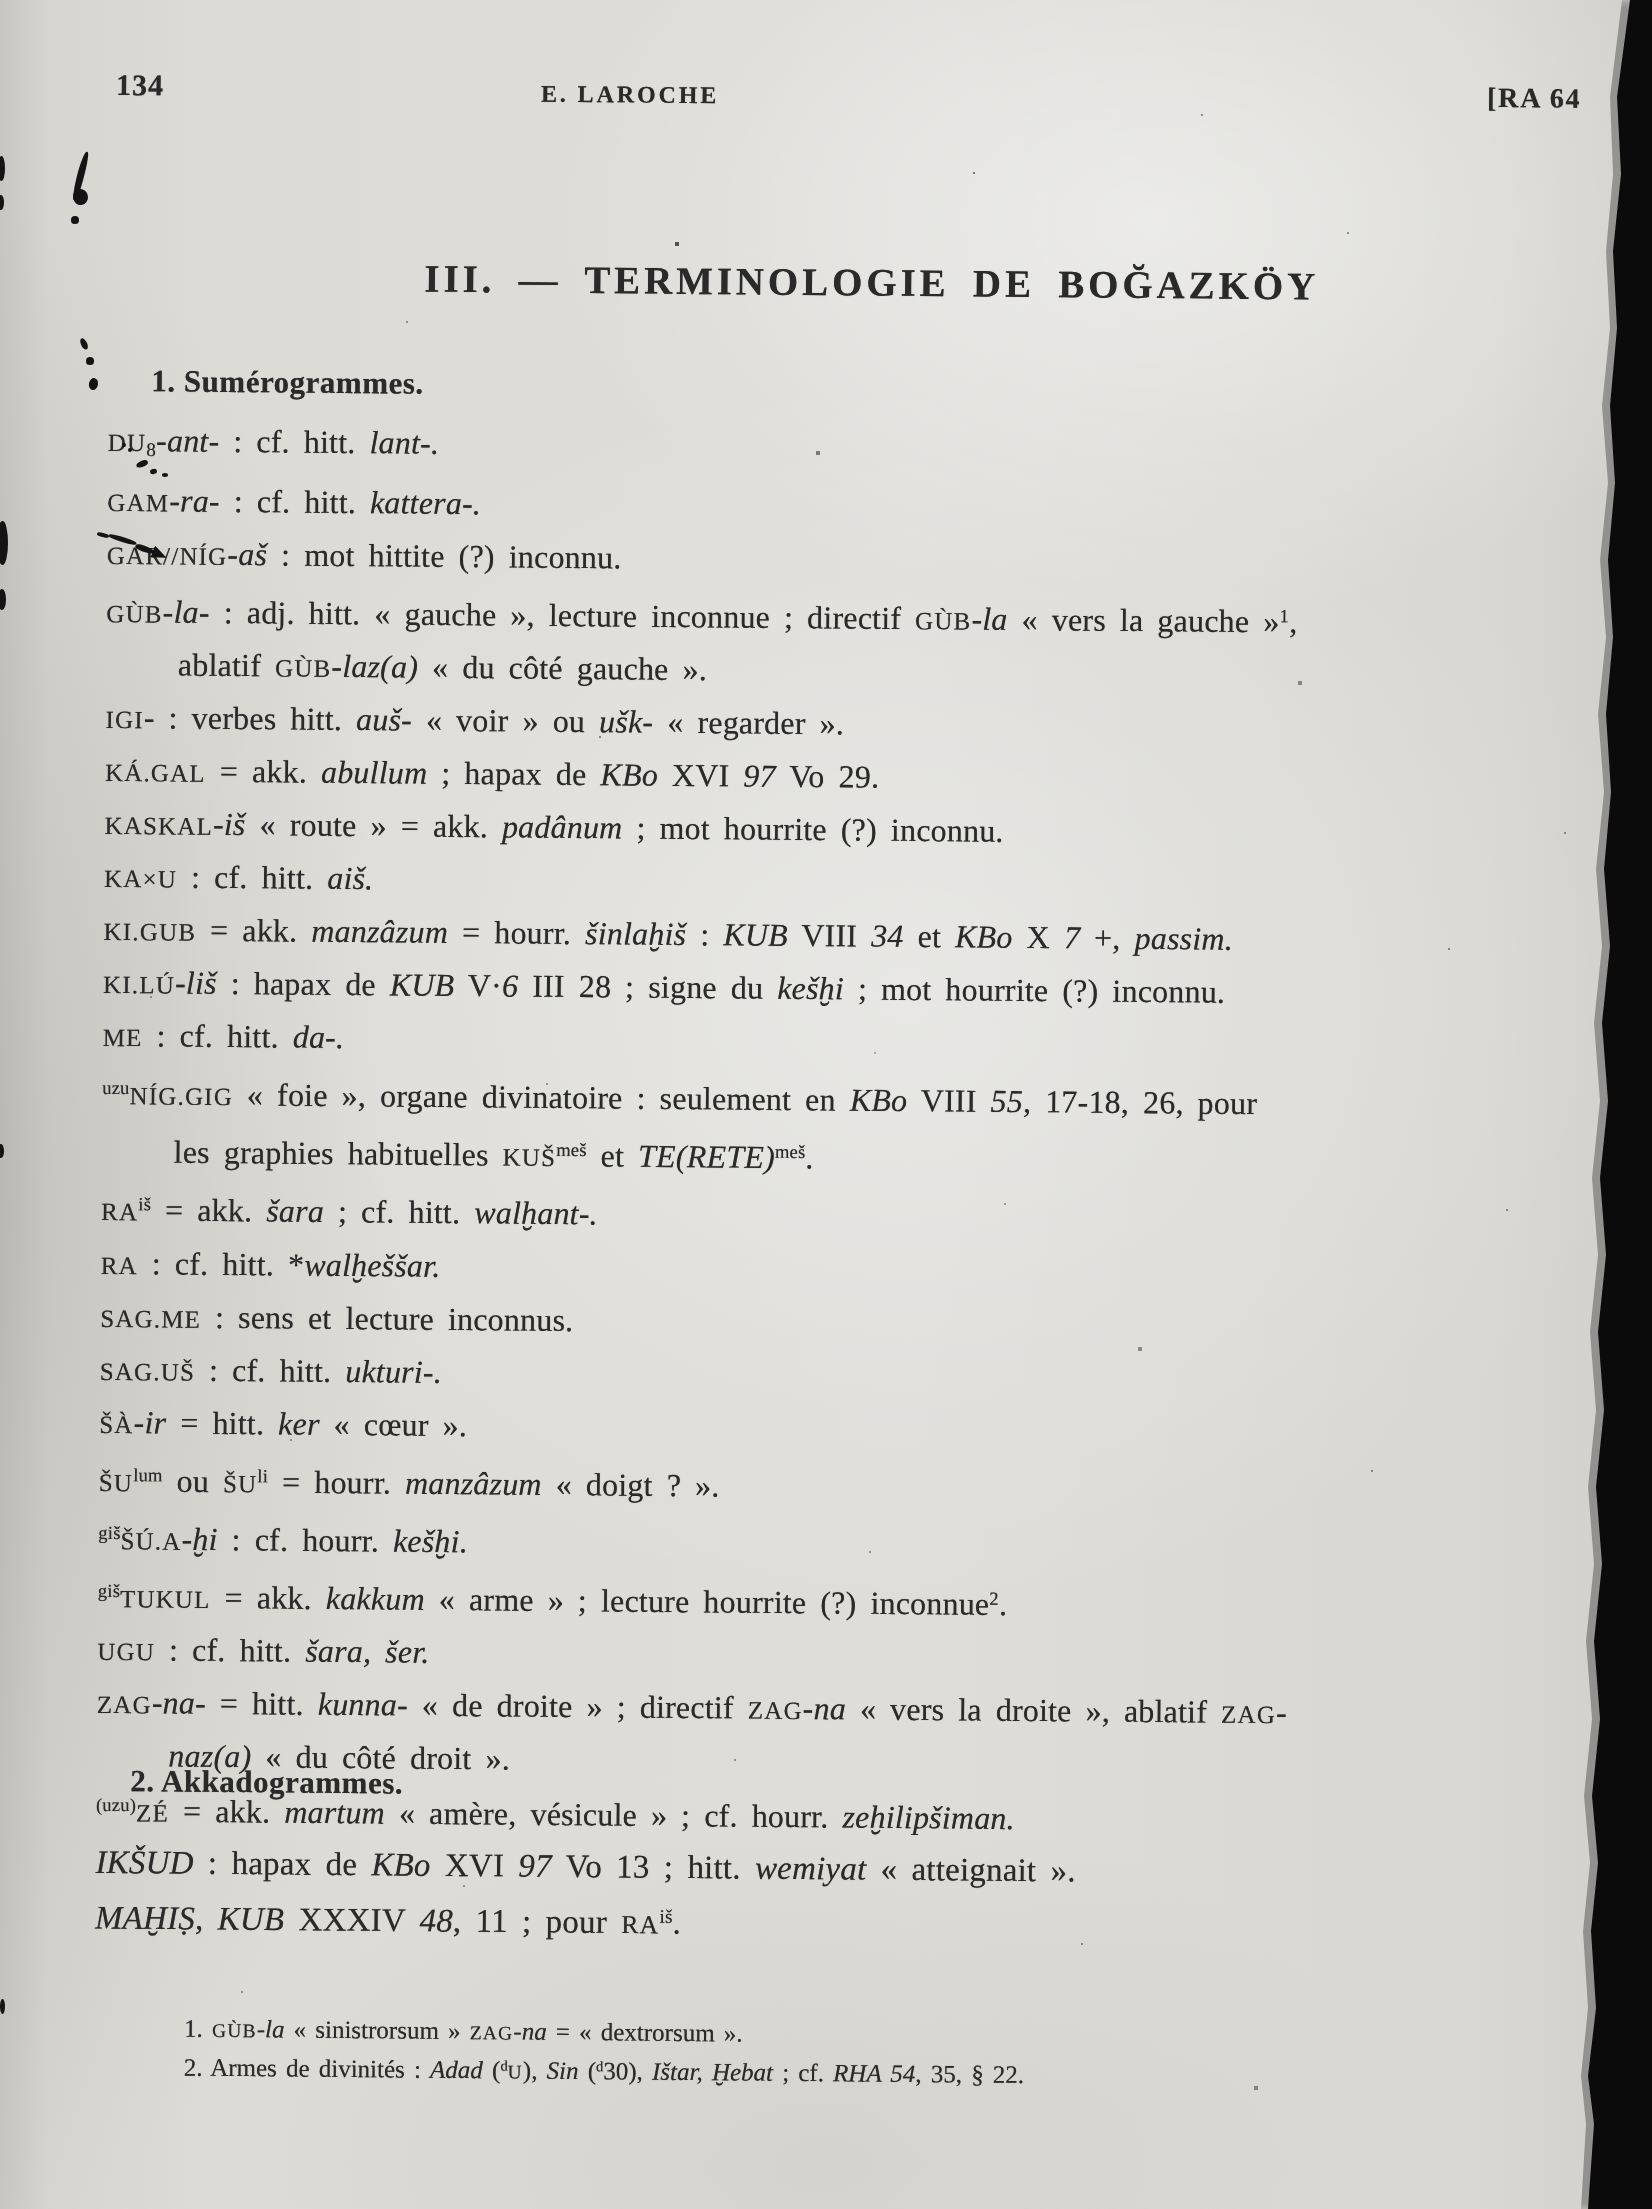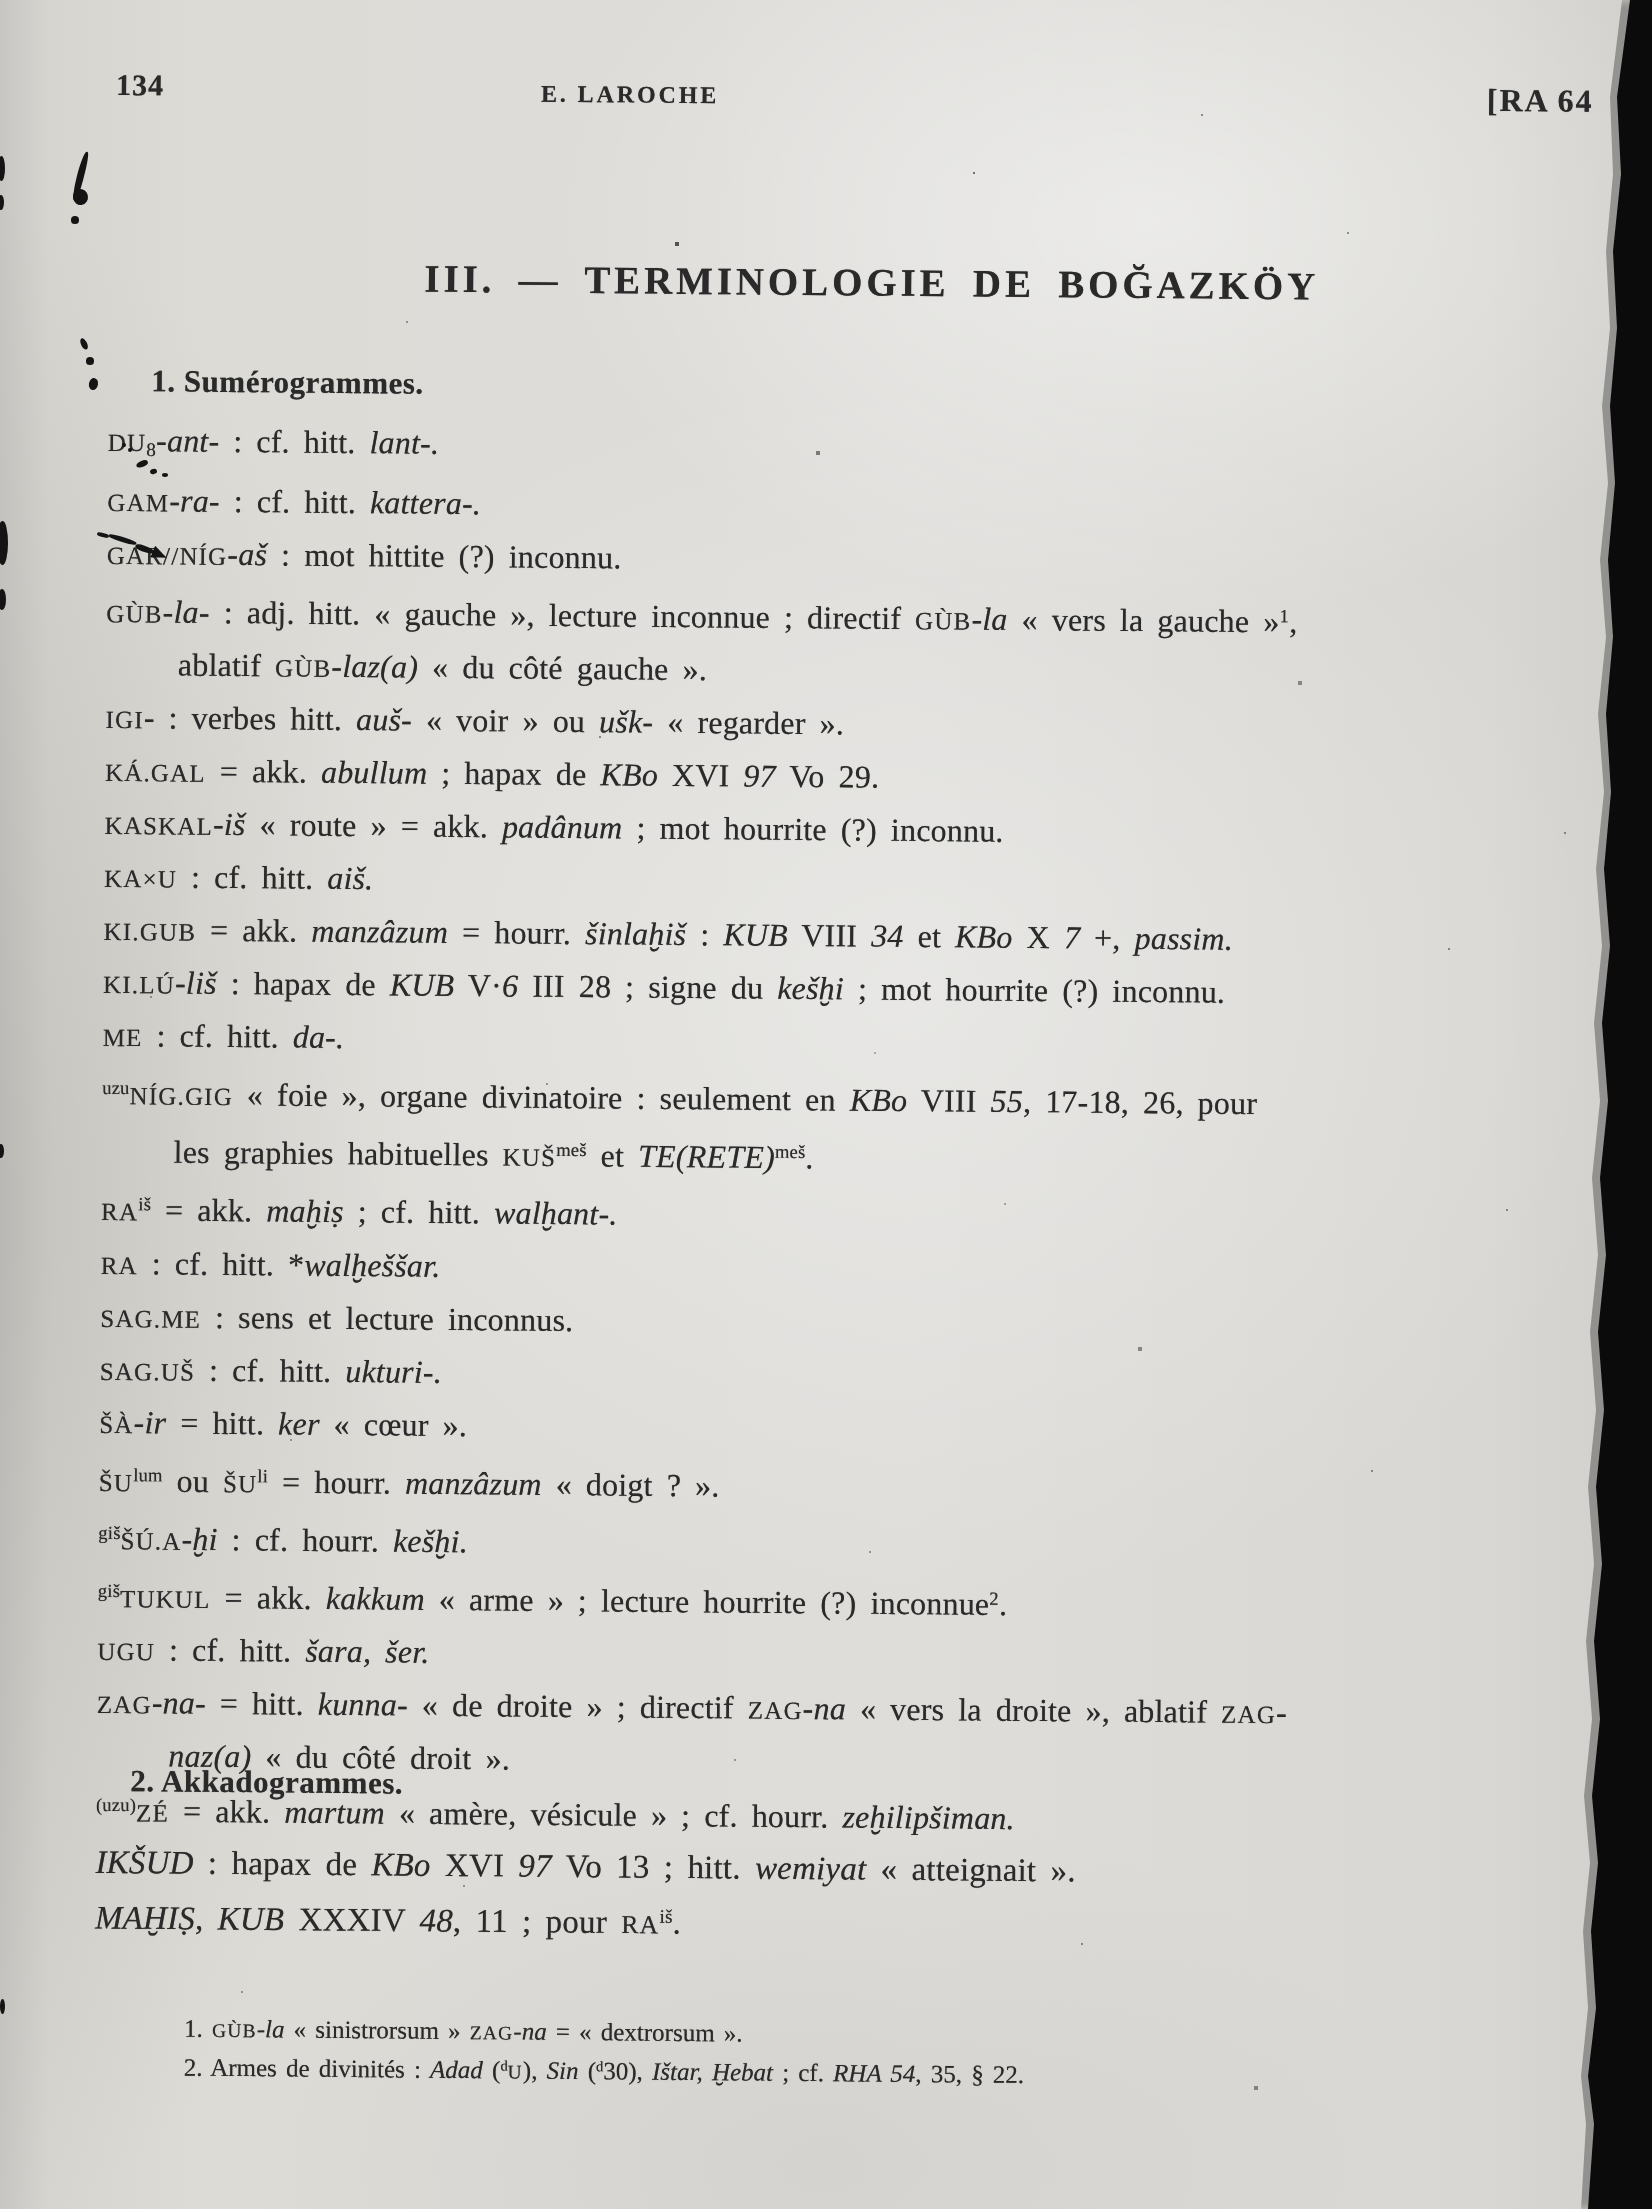--- a/index.html
+++ b/index.html
@@ -13,21 +13,21 @@
       radial-gradient(ellipse 579px 1448px at 0% 55%, rgba(120,118,112,0.18), transparent 70%),
       radial-gradient(ellipse 772px 483px at 50% 98%, rgba(140,138,132,0.12), transparent 75%),
       linear-gradient(90deg,#c7c6c2 0,#d6d5d0 3%,#dcdbd6 12%,#dedddA 55%,#d8d7d3 90%,#d0cfcb 100%);
   }
   .rot{position:absolute;inset:0;transform:rotate(0.5deg);transform-origin:116px 87px;}
   .ink{text-shadow:0 0 0.7px rgba(10,10,10,0.55);}
 
   
   .hdr-page-num{position:absolute;left:116px;top:68px;font-size:30px;font-weight:700;letter-spacing:1px;}
   .hdr-running{position:absolute;left:541px;top:77px;font-size:24px;font-weight:700;letter-spacing:2.9px;}
-  .hdr-journal{position:absolute;left:1487px;top:70px;font-size:32px;font-weight:700;letter-spacing:1.9px;}
+  .hdr-journal{position:absolute;left:1487px;top:70px;font-size:28px;font-weight:700;letter-spacing:1.9px;}
 
   .title{position:absolute;left:135px;top:253px;width:1477px;text-align:center;
          font-size:39px;font-weight:700;letter-spacing:3.9px;word-spacing:9.7px;}
 
   .sec-heading{position:absolute;font-size:31px;font-weight:700;letter-spacing:0.5px;}
   .sec1{left:154px;top:363px;}
   .sec2{left:145px;top:1763px;}
 
   .entries{position:absolute;left:111px;width:1492px;font-size:32px;line-height:50px;
            word-spacing:5.8px;letter-spacing:0.2px;}
@@ -91,21 +91,21 @@
         <p class="entry"><span class="seg-sc">GAR//NÍG</span><span class="seg-it">-aš</span><span class="seg-rm"> : mot hittite (?) inconnu.</span></p>
         <p class="entry"><span class="seg-sc">GÙB</span><span class="seg-it">-la-</span><span class="seg-rm"> : adj. hitt. « gauche », lecture inconnue ; directif </span><span class="seg-sc">GÙB</span><span class="seg-it">-la</span><span class="seg-rm"> « vers la gauche »</span><span class="seg-sup">1</span><span class="seg-rm">,</span><br><span class="seg-rm">ablatif </span><span class="seg-sc">GÙB</span><span class="seg-it">-laz(a)</span><span class="seg-rm"> « du côté gauche ».</span></p>
         <p class="entry"><span class="seg-sc">IGI</span><span class="seg-rm">- : verbes hitt. </span><span class="seg-it">auš-</span><span class="seg-rm"> « voir » ou </span><span class="seg-it">ušk-</span><span class="seg-rm"> « regarder ».</span></p>
         <p class="entry"><span class="seg-sc">KÁ.GAL</span><span class="seg-rm"> = akk. </span><span class="seg-it">abullum</span><span class="seg-rm"> ; hapax de </span><span class="seg-it">KBo</span><span class="seg-rm"> XVI </span><span class="seg-it">97</span><span class="seg-rm"> Vo 29.</span></p>
         <p class="entry"><span class="seg-sc">KASKAL</span><span class="seg-it">-iš</span><span class="seg-rm"> « route » = akk. </span><span class="seg-it">padânum</span><span class="seg-rm"> ; mot hourrite (?) inconnu.</span></p>
         <p class="entry"><span class="seg-sc">KA×U</span><span class="seg-rm"> : cf. hitt. </span><span class="seg-it">aiš.</span></p>
         <p class="entry"><span class="seg-sc">KI.GUB</span><span class="seg-rm"> = akk. </span><span class="seg-it">manzâzum</span><span class="seg-rm"> = hourr. </span><span class="seg-it">šinlaḫiš</span><span class="seg-rm"> : </span><span class="seg-it">KUB</span><span class="seg-rm"> VIII </span><span class="seg-it">34</span><span class="seg-rm"> et </span><span class="seg-it">KBo</span><span class="seg-rm"> X </span><span class="seg-it">7</span><span class="seg-rm"> +, </span><span class="seg-it">passim.</span></p>
         <p class="entry"><span class="seg-sc">KI.LÚ</span><span class="seg-it">-liš</span><span class="seg-rm"> : hapax de </span><span class="seg-it">KUB</span><span class="seg-rm"> V·</span><span class="seg-it">6</span><span class="seg-rm"> III 28 ; signe du </span><span class="seg-it">kešḫi</span><span class="seg-rm"> ; mot hourrite (?) inconnu.</span></p>
         <p class="entry"><span class="seg-sc">ME</span><span class="seg-rm"> : cf. hitt. </span><span class="seg-it">da-.</span></p>
         <p class="entry"><span class="seg-supit">uzu</span><span class="seg-sc">NÍG.GIG</span><span class="seg-rm"> « foie », organe divinatoire : seulement en </span><span class="seg-it">KBo</span><span class="seg-rm"> VIII </span><span class="seg-it">55</span><span class="seg-rm">, 17-18, 26, pour</span><br><span class="seg-rm">les graphies habituelles </span><span class="seg-sc">KUŠ</span><span class="seg-supit">meš</span><span class="seg-rm"> et </span><span class="seg-it">TE(RETE)</span><span class="seg-supit">meš</span><span class="seg-rm">.</span></p>
-        <p class="entry"><span class="seg-sc">RA</span><span class="seg-supit">iš</span><span class="seg-rm"> = akk. </span><span class="seg-it">maḫiṣ</span><span class="seg-rm"> ; cf. hitt. </span><span class="seg-it">walḫant-.</span></p>
+        <p class="entry"><span class="seg-sc">RA</span><span class="seg-supit">iš</span><span class="seg-rm"> = akk. </span><span class="seg-it">šara</span><span class="seg-rm"> ; cf. hitt. </span><span class="seg-it">walḫant-.</span></p>
         <p class="entry"><span class="seg-sc">RA</span><span class="seg-rm"> : cf. hitt. *</span><span class="seg-it">walḫeššar.</span></p>
         <p class="entry"><span class="seg-sc">SAG.ME</span><span class="seg-rm"> : sens et lecture inconnus.</span></p>
         <p class="entry"><span class="seg-sc">SAG.UŠ</span><span class="seg-rm"> : cf. hitt. </span><span class="seg-it">ukturi-.</span></p>
         <p class="entry"><span class="seg-sc">ŠÀ</span><span class="seg-it">-ir</span><span class="seg-rm"> = hitt. </span><span class="seg-it">ker</span><span class="seg-rm"> « cœur ».</span></p>
         <p class="entry"><span class="seg-sc">ŠU</span><span class="seg-supit">lum</span><span class="seg-rm"> ou </span><span class="seg-sc">ŠU</span><span class="seg-supit">li</span><span class="seg-rm"> = hourr. </span><span class="seg-it">manzâzum</span><span class="seg-rm"> « doigt ? ».</span></p>
         <p class="entry"><span class="seg-supit">giš</span><span class="seg-sc">ŠÚ.A</span><span class="seg-it">-ḫi</span><span class="seg-rm"> : cf. hourr. </span><span class="seg-it">kešḫi.</span></p>
         <p class="entry"><span class="seg-supit">giš</span><span class="seg-sc">TUKUL</span><span class="seg-rm"> = akk. </span><span class="seg-it">kakkum</span><span class="seg-rm"> « arme » ; lecture hourrite (?) inconnue</span><span class="seg-sup">2</span><span class="seg-rm">.</span></p>
         <p class="entry"><span class="seg-sc">UGU</span><span class="seg-rm"> : cf. hitt. </span><span class="seg-it">šara, šer.</span></p>
         <p class="entry"><span class="seg-sc">ZAG</span><span class="seg-it">-na-</span><span class="seg-rm"> = hitt. </span><span class="seg-it">kunna-</span><span class="seg-rm"> « de droite » ; directif </span><span class="seg-sc">ZAG</span><span class="seg-it">-na</span><span class="seg-rm"> « vers la droite », ablatif </span><span class="seg-sc">ZAG</span><span class="seg-it">-</span><br><span class="seg-it">naz(a)</span><span class="seg-rm"> « du côté droit ».</span></p>
         <p class="entry"><span class="seg-supit">(uzu)</span><span class="seg-sc">ZÉ</span><span class="seg-rm"> = akk. </span><span class="seg-it">martum</span><span class="seg-rm"> « amère, vésicule » ; cf. hourr. </span><span class="seg-it">zeḫilipšiman.</span></p>

